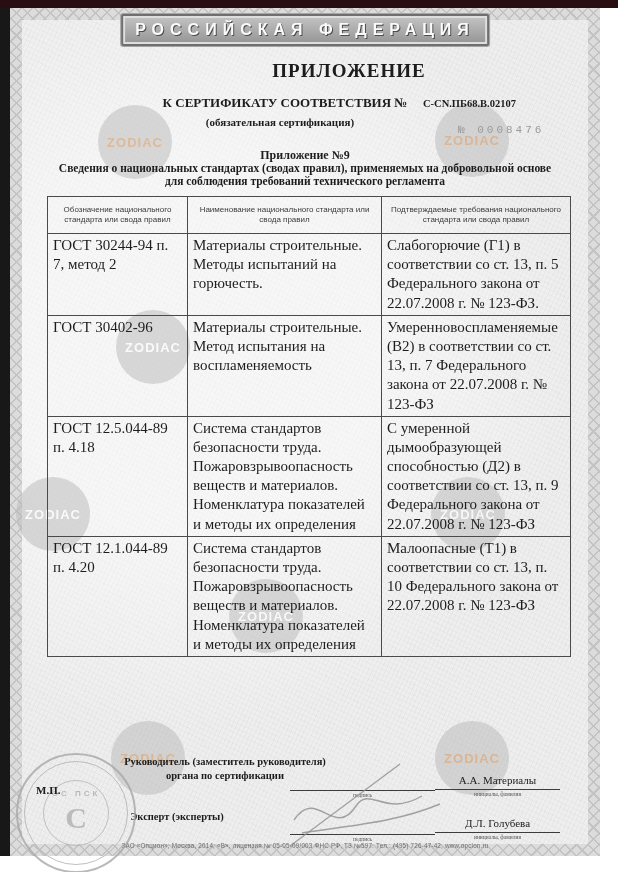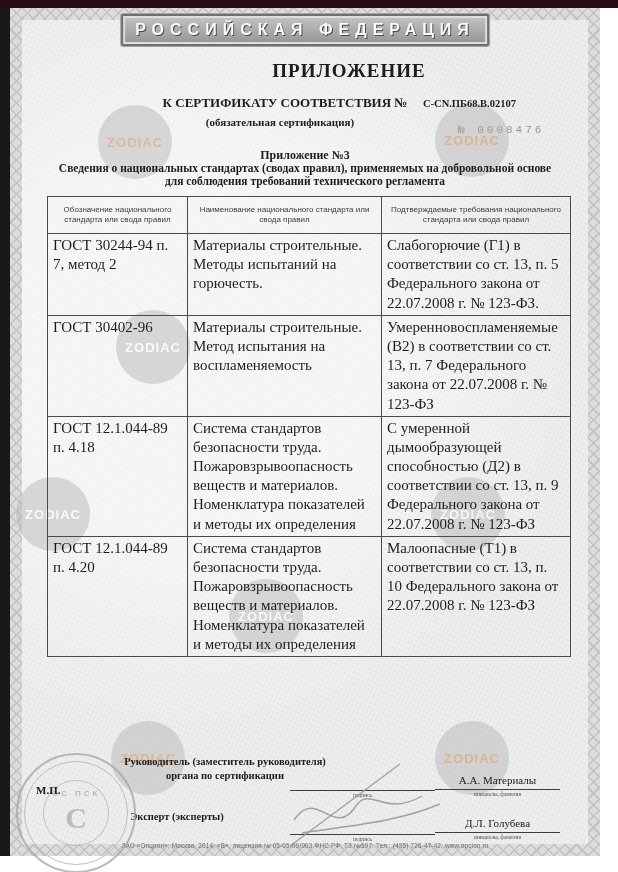--- a/index.html
+++ b/index.html
@@ -126,21 +126,21 @@
 
     <div class="banner">
       <span>РОССИЙСКАЯ ФЕДЕРАЦИЯ</span>
     </div>
     <div class="doc-title">ПРИЛОЖЕНИЕ</div>
     <div class="cert-line">К СЕРТИФИКАТУ СООТВЕТСТВИЯ №</div>
     <div class="cert-number">С-CN.ПБ68.В.02107</div>
     <div class="cert-type">(обязательная сертификация)</div>
     <div class="blank-number">№ 0008476</div>
 
-    <div class="app-title">Приложение №3</div>
+    <div class="app-title">Приложение №9</div>
     <div class="app-desc">Сведения о национальных стандартах (сводах правил), применяемых на добровольной основе для соблюдения требований технического регламента</div>
 
     <table class="std-table">
       <colgroup>
           <col class="c1">
           <col class="c2">
           <col class="c3">
         </colgroup>
       <thead>
         <tr>
@@ -154,21 +154,21 @@
           <td>ГОСТ 30244-94 п. 7, метод 2</td>
           <td>Материалы строительные. Методы испытаний на горючесть.</td>
           <td>Слабогорючие (Г1) в соответствии со ст. 13, п. 5 Федерального закона от 22.07.2008 г. № 123-ФЗ.</td>
         </tr>
         <tr class="r2">
           <td>ГОСТ 30402-96</td>
           <td>Материалы строительные. Метод испытания на воспламеняемость</td>
           <td>Умеренновоспламеняемые (В2) в соответствии со ст. 13, п. 7 Федерального закона от 22.07.2008 г. № 123-ФЗ</td>
         </tr>
         <tr class="r3">
-          <td>ГОСТ 12.1.044-89 п. 4.18</td>
+          <td>ГОСТ 12.5.044-89 п. 4.18</td>
           <td>Система стандартов безопасности труда. Пожаровзрывоопасность веществ и материалов. Номенклатура показателей и методы их определения</td>
           <td>С умеренной дымообразующей способностью (Д2) в соответствии со ст. 13, п. 9 Федерального закона от 22.07.2008 г. № 123-ФЗ</td>
         </tr>
         <tr class="r4">
           <td>ГОСТ 12.1.044-89 п. 4.20</td>
           <td>Система стандартов безопасности труда. Пожаровзрывоопасность веществ и материалов. Номенклатура показателей и методы их определения</td>
           <td>Малоопасные (Т1) в соответствии со ст. 13, п. 10 Федерального закона от 22.07.2008 г. № 123-ФЗ</td>
         </tr>
       </tbody>
     </table>

